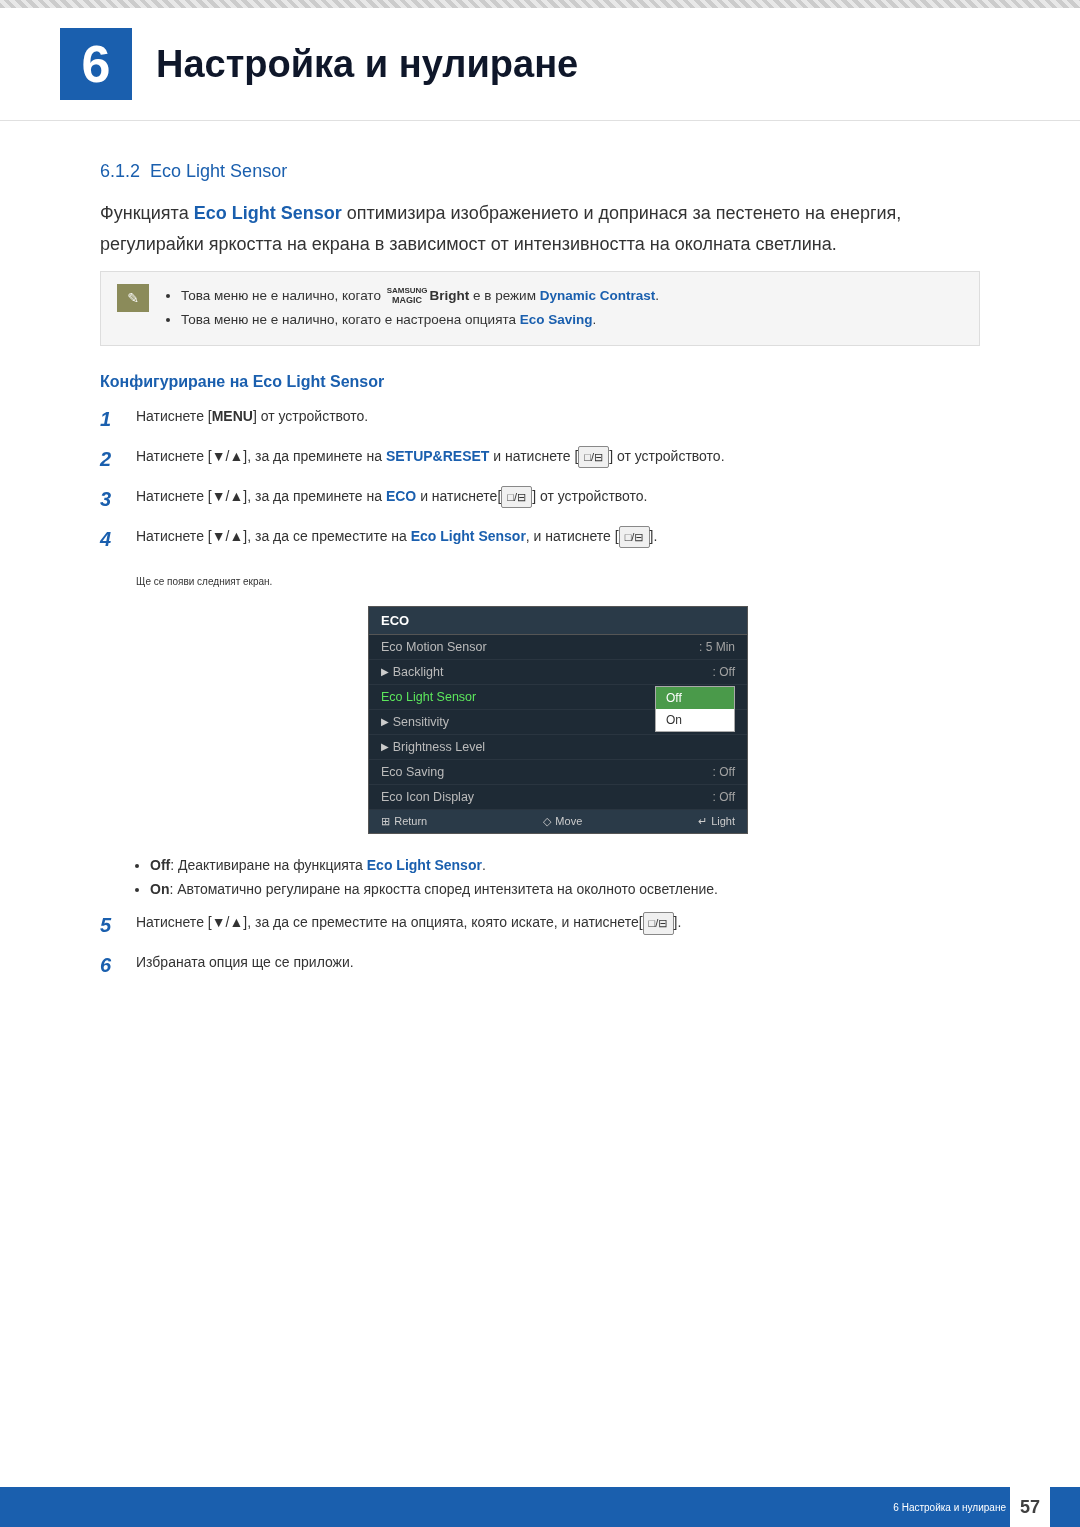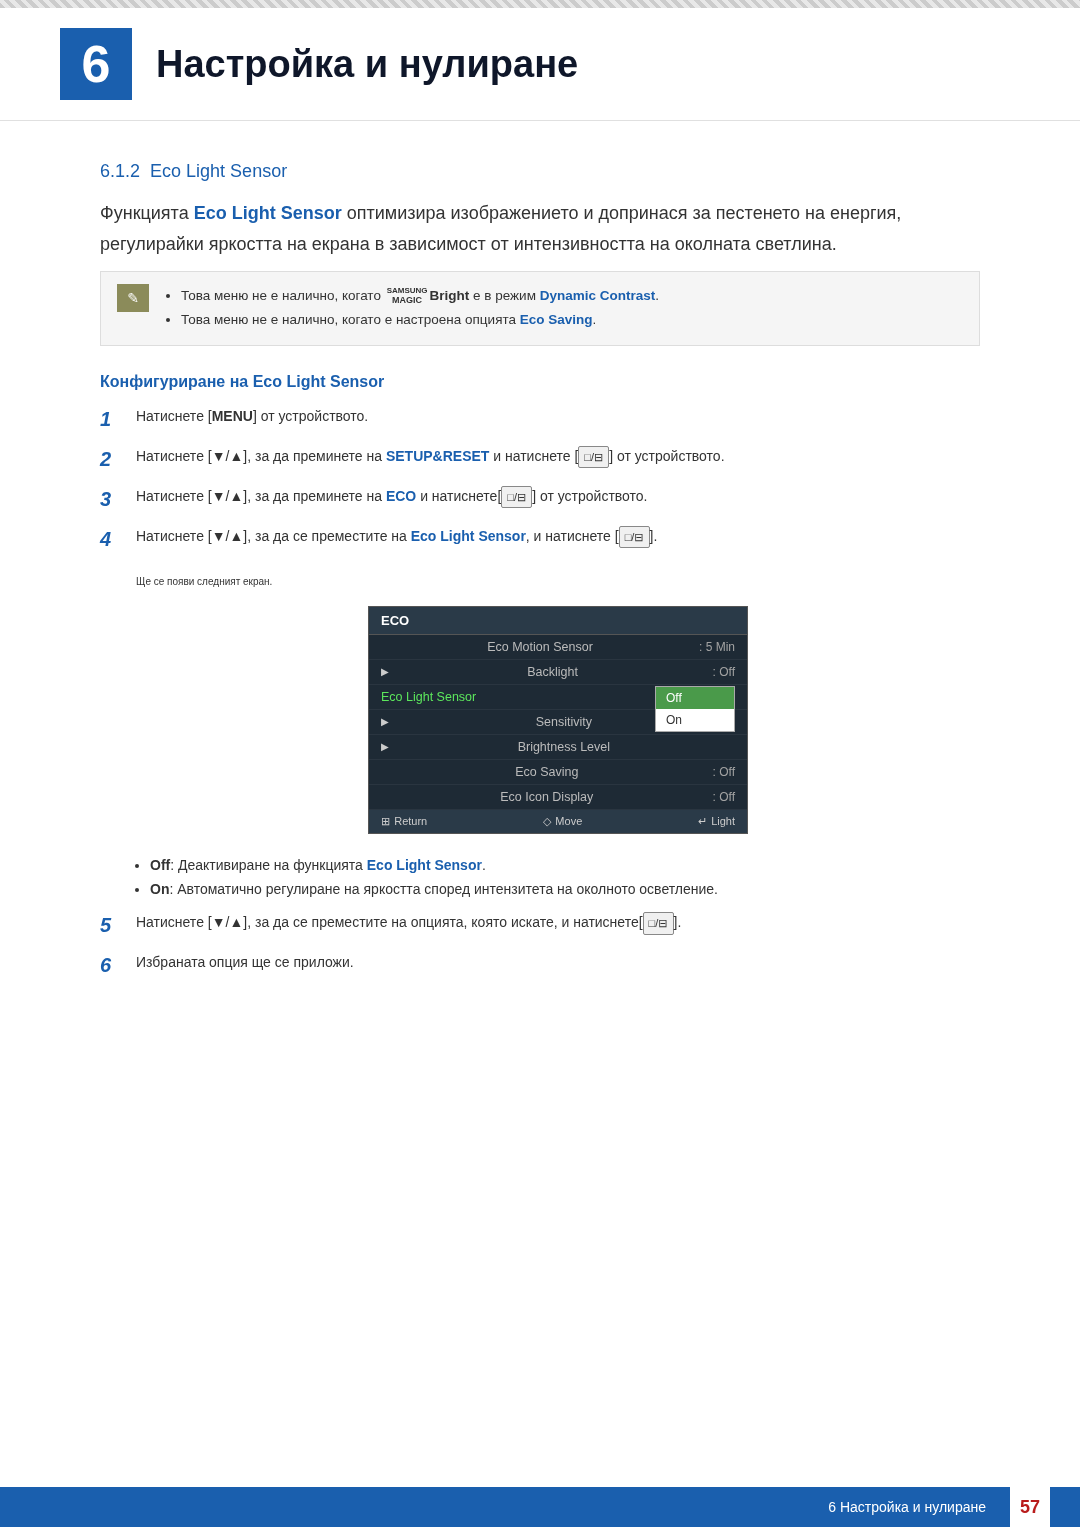--- a/index.html
+++ b/index.html
@@ -188,21 +188,20 @@
     }
 
     .eco-menu-row {
       display: flex;
       align-items: center;
       justify-content: space-between;
       padding: 5px 12px;
       font-size: 12.5px;
       color: #bbb;
       border-bottom: 1px solid #2a3540;
-      text-align: center;
     }
 
     .eco-menu-row .arrow {
       color: #ccc;
       margin-right: 4px;
       font-size: 10px;
     }
 
     .eco-menu-row .row-label {
       flex: 1;
@@ -285,27 +284,27 @@
       height: 40px;
       background: #1a5fae;
       display: flex;
       align-items: center;
       justify-content: flex-end;
       padding-right: 30px;
     }
 
     .footer-text {
       color: #fff;
-      font-size: 14px;
-      margin-right: 24px;
+      font-size: 10px;
+      margin-right: 4px;
     }
 
     .footer-page-number {
       background: #fff;
-      color: #b91c1c;
+      color: #404040;
       font-size: 18px;
       font-weight: bold;
       width: 40px;
       height: 40px;
       display: flex;
       align-items: center;
       justify-content: center;
     }
 
     .samsung-magic {

